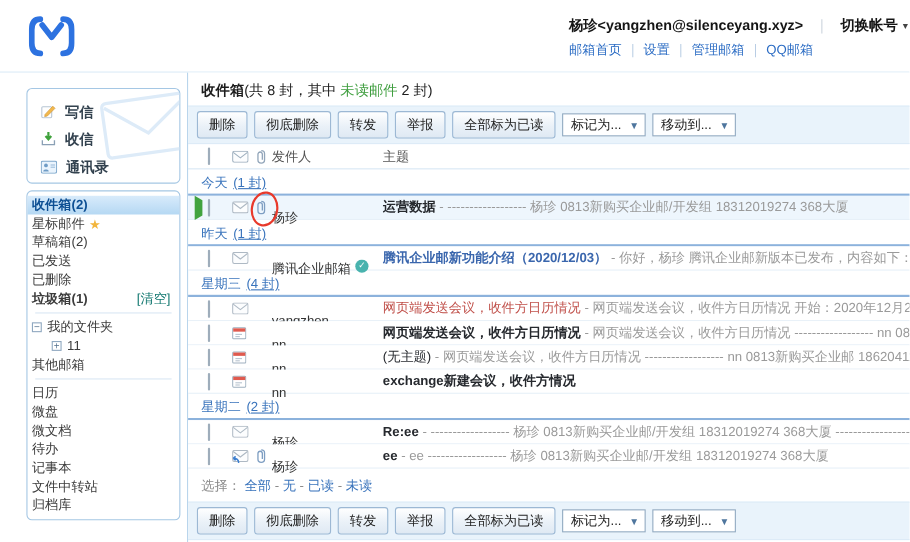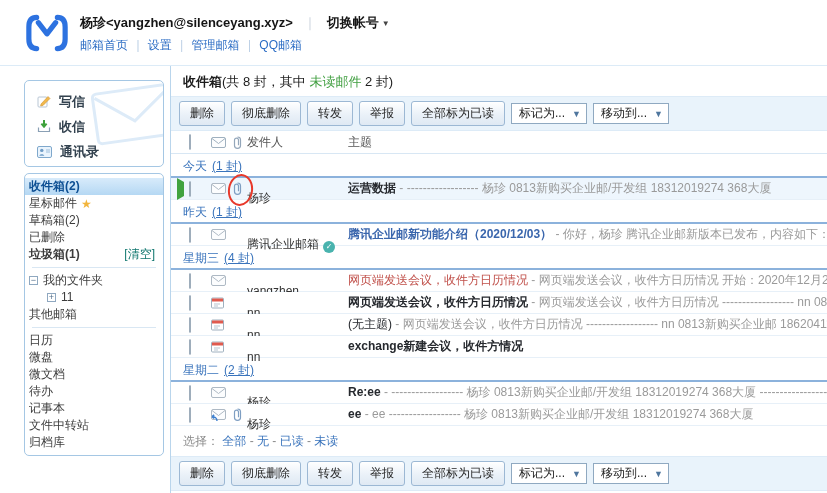--- a/index.html
+++ b/index.html
@@ -1,20 +1,20 @@
 <!DOCTYPE html>
 <html><head>
 <meta charset="utf-8">
 <style>
   html,body{margin:0;padding:0;background:#fff;}
   body{font-family:"Liberation Sans","DejaVu Sans",sans-serif;}
   .page{position:relative;width:827px;height:493px;overflow:hidden;background:#fff;}
 
   
-  .top{height:66px;border-bottom:1px solid #dcebf7;display:flex;align-items:flex-start;padding:14px 0 0 26px;box-sizing:border-box;}
+  .top{height:66px;border-bottom:1px solid #dcebf7;display:flex;align-items:flex-start;padding:14px 0 0 26px;box-sizing:border-box;justify-content:space-between;}
   .logo{margin-right:12px;flex:none;}
   .acct .l1{font-size:13px;font-weight:bold;color:#151515;white-space:nowrap;}
   .acct .l1 .sep{color:#c3cdd8;font-weight:normal;margin:0 7px;}
   .switch{cursor:pointer;}
   .switch::after{content:"▼";font-size:8px;color:#444;margin-left:3px;vertical-align:1px;}
   .acct .l2{font-size:12px;color:#2b6cc4;margin-top:5px;white-space:nowrap;}
   .navlink{color:#2b6cc4;cursor:pointer;}
   .navlink + .navlink::before{content:"｜";color:#aac3de;margin:0 4px;}
 
   
@@ -56,21 +56,21 @@
   .s-ico{width:22px;flex:none;display:flex;align-items:center;}
   .s-clip{width:14px;flex:none;display:flex;align-items:center;}
   .s-sender{width:101px;flex:none;overflow:hidden;white-space:nowrap;}
   .s-subject{flex:1;overflow:hidden;white-space:nowrap;}
   .cb{width:12px;height:12px;box-sizing:border-box;border:1px solid #9eadbb;border-radius:2px;background:linear-gradient(#ffffff,#ececec);cursor:pointer;}
 
   .group{display:flex;align-items:center;height:19px;margin-top:3px;padding-left:12px;border-bottom:2px solid #8cb2dc;font-size:12px;color:#3a74bc;box-sizing:content-box;}
   .group .cnt{margin-left:5px;text-decoration:underline;cursor:pointer;}
   .row{display:flex;align-items:center;height:21px;border-bottom:1px solid #e7f0f8;font-size:12px;padding-left:6px;position:relative;cursor:pointer;background:#fff;}
   .row.open{background:#eef6fd;}
-  .sender{width:101px;flex:none;display:flex;align-items:flex-end;gap:4px;color:#333;overflow:hidden;white-space:nowrap;margin-top:20px;}
+  .sender{width:101px;flex:none;display:flex;align-items:flex-start;gap:4px;color:#333;overflow:hidden;white-space:nowrap;margin-top:20px;}
   .subj{flex:1;overflow:hidden;white-space:nowrap;color:#9a9a9a;}
   .subj .t{color:#26292e;font-weight:bold;}
   .subj .t.blue{color:#3a66ad;}
   .subj .t.red{color:#c0504a;font-weight:normal;}
   .subj .t.plain{color:#26292e;font-weight:normal;}
   .arrow-play{width:0;height:0;border-left:7px solid #41a33f;border-top:4px solid transparent;border-bottom:4px solid transparent;}
   .redcircle{position:absolute;left:57px;top:-4px;width:21px;height:28px;border:2px solid #e8392b;border-radius:50%;transform:rotate(9deg);pointer-events:none;z-index:5;}
   .badge{width:12px;height:12px;border-radius:50%;background:#49b3ae;color:#fff;font-size:8px;line-height:12px;text-align:center;flex:none;}
   .relwrap{position:relative;display:inline-flex;}
 
@@ -146,20 +146,23 @@
           <span>收件箱(2)</span>
         </div>
         <div class="f-item">
           <span>星标邮件</span>
           <span class="sicon star">★</span>
         </div>
         <div class="f-item">
           <span>草稿箱(2)</span>
         </div>
         <div class="f-item">
+          <span>已发送</span>
+        </div>
+        <div class="f-item">
           <span>已删除</span>
         </div>
         <div class="f-item boldname">
           <span>垃圾箱(1)</span>
           <span class="grow"></span>
           <span class="clear">[清空]</span>
         </div>
 
         <div class="sb-divider"></div>
 

